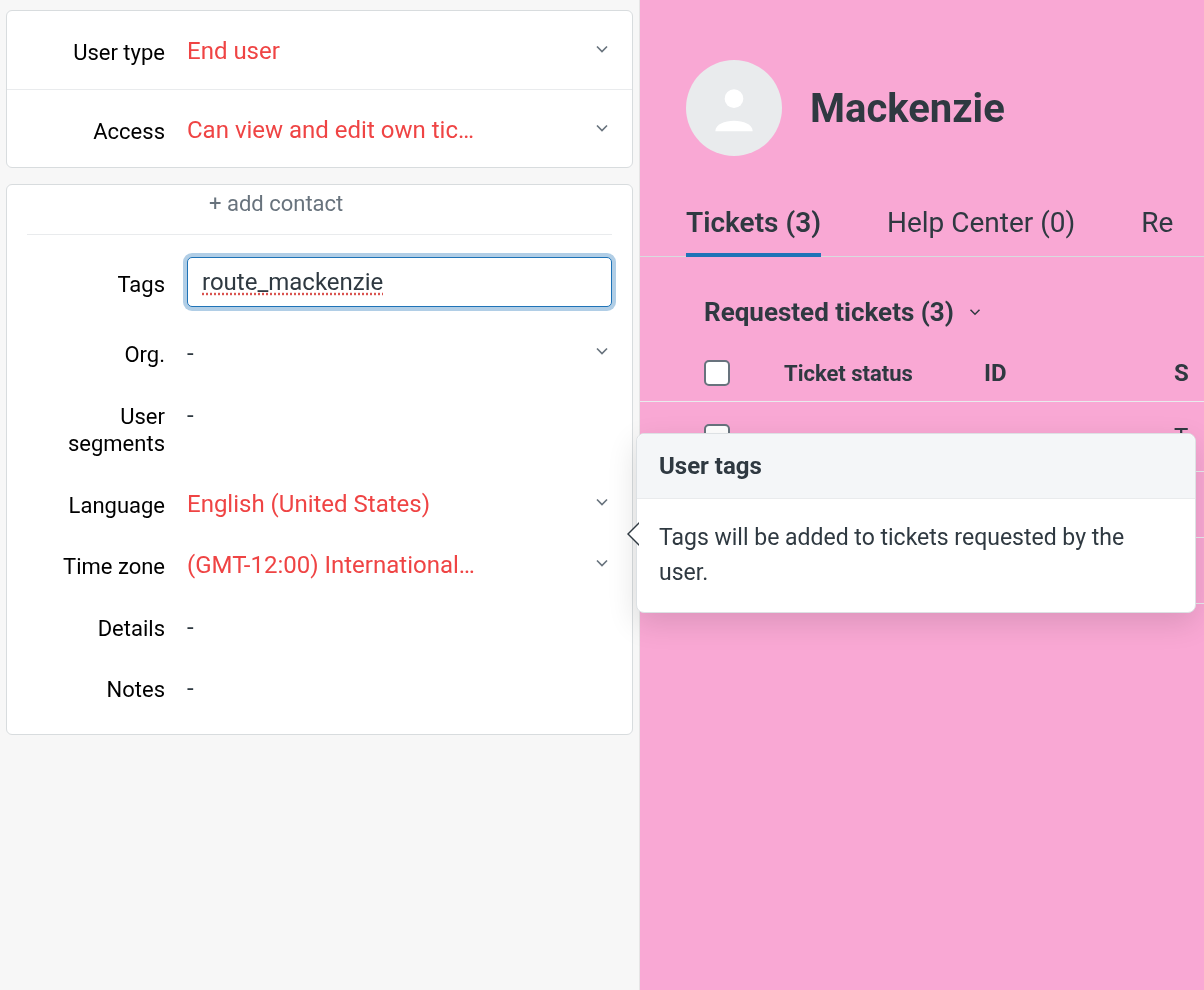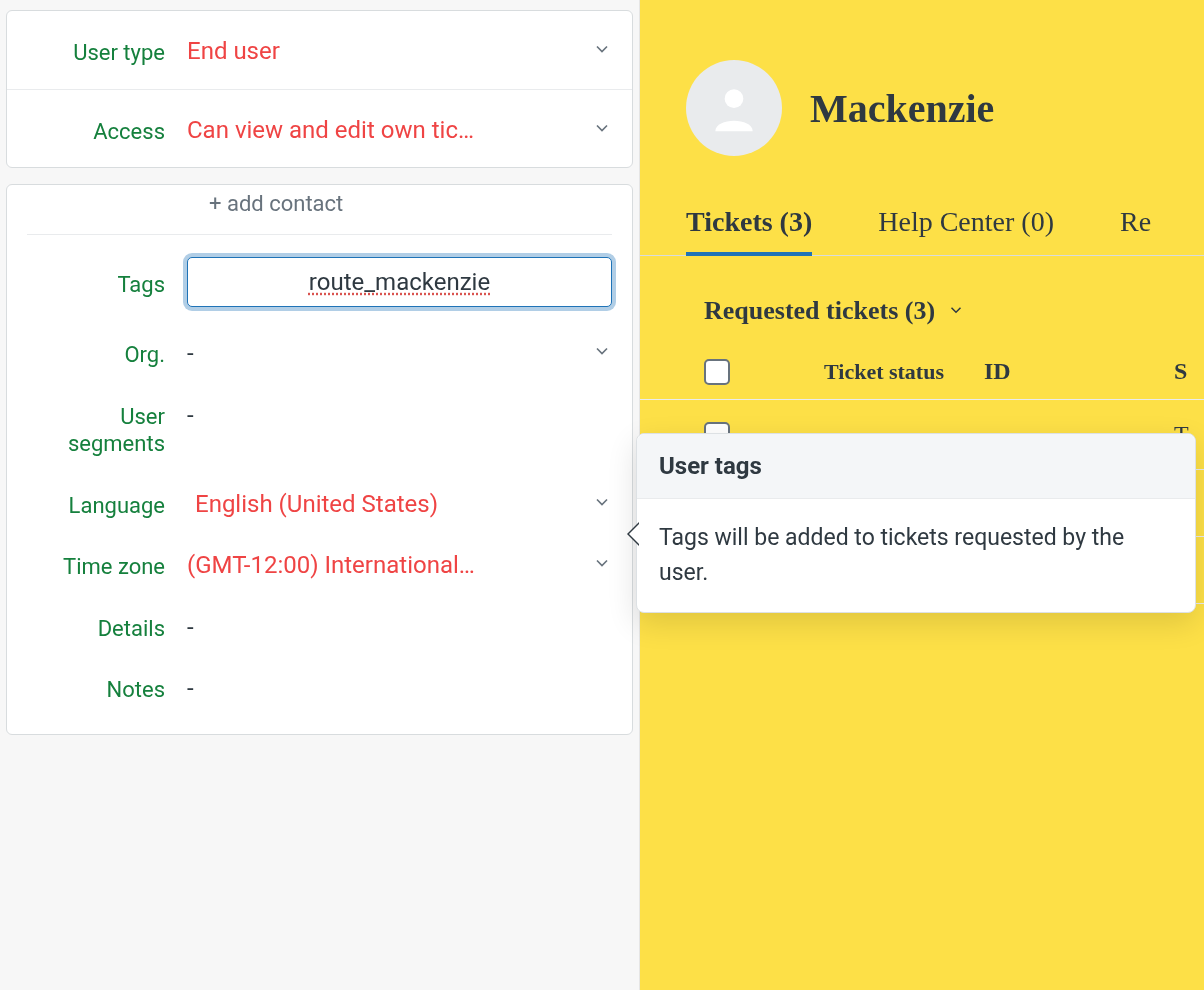--- a/index.html
+++ b/index.html
@@ -16,45 +16,44 @@
     display: flex;
     height: 990px;
   }
   .left-col {
     width: 640px;
     padding: 10px 6px 10px 6px;
     border-right: 1px solid #e5e5e5;
   }
   .right-col {
     flex: 1;
-    background: #fde047;
+    background: #f9a8d4;
     padding: 0;
     position: relative;
     min-width: 0;
-    font-family: Liberation Serif, serif;
   }
   .card {
     background: #fff;
     border: 1px solid #d8dcde;
     border-radius: 6px;
     margin-bottom: 16px;
   }
   .row {
     display: flex;
     align-items: flex-start;
     padding: 22px 20px;
   }
   .row.divider { border-bottom: 1px solid #e9ebed; }
   .row.no-pb { padding-bottom: 4px; }
   .label {
     width: 160px;
     min-width: 160px;
     text-align: right;
     padding-right: 22px;
-    color: #15803d;
+    color: #000000;
     font-size: 22px;
     line-height: 1.25;
     padding-top: 6px;
   }
   .value {
     flex: 1;
     display: flex;
     align-items: center;
     min-width: 0;
     position: relative;
@@ -96,21 +95,20 @@
     padding: 10px 14px;
     border: 1px solid #1f73b7;
     border-radius: 5px;
     box-shadow: 0 0 0 4px rgba(31,115,183,0.35);
     outline: none;
     font-family: inherit;
     text-decoration: underline;
     text-decoration-style: dotted;
     text-decoration-color: #d9534f;
     text-underline-offset: 3px;
-    text-align: center;
   }
   .warning-icon { margin-left: 14px; }
   .warning-icon svg { width: 26px; height: 26px; stroke:#9ea6ad; }
   
   .profile-header {
     display:flex;
     align-items:center;
     gap:28px;
     padding: 60px 0 40px 46px;
   }
@@ -150,21 +148,21 @@
     width: 100%;
   }
   .table .thead, .table .trow {
     display:flex;
     align-items:center;
     padding: 14px 0 14px 64px;
     border-bottom: 1px solid #e9ebed;
   }
   .table .thead { font-weight:700; border-bottom: 1px solid #e9ebed; }
   .cell.cb { width: 80px; display:flex; align-items:center; justify-content:flex-start; }
-  .cell.status { width: 200px; text-align: center; }
+  .cell.status { width: 200px; }
   .cell.id { width: 190px; font-size:24px; }
   .cell.last { flex:1; font-size:24px; overflow:hidden; }
   .cbx {
     width: 26px; height:26px;
     border: 2px solid #68737d;
     border-radius: 5px;
     background:#fff;
   }
   .badge {
     display:inline-block;
@@ -277,21 +275,21 @@
         </div>
       </div>
 
       <div class="row" style="padding-top:6px;">
         <div class="label">User segments</div>
         <div class="value">
           <span class="placeholder">-</span>
         </div>
       </div>
 
-      <div class="row" style="padding-top:6px;gap:8px;">
+      <div class="row" style="padding-top:6px;">
         <div class="label">Language</div>
         <div class="value">
           <span class="text">English (United States)</span>
           <span class="chev">
             <svg viewBox="0 0 24 24" fill="none" stroke="#68737d" stroke-width="2">
                 <polyline points="6 9 12 15 18 9"></polyline>
               </svg>
           </span>
         </div>
       </div>

